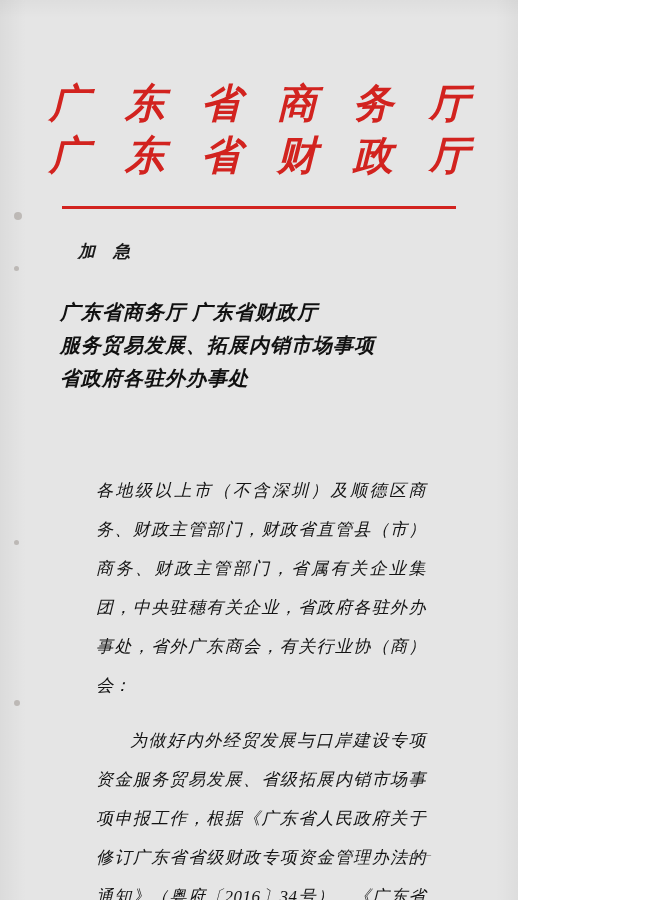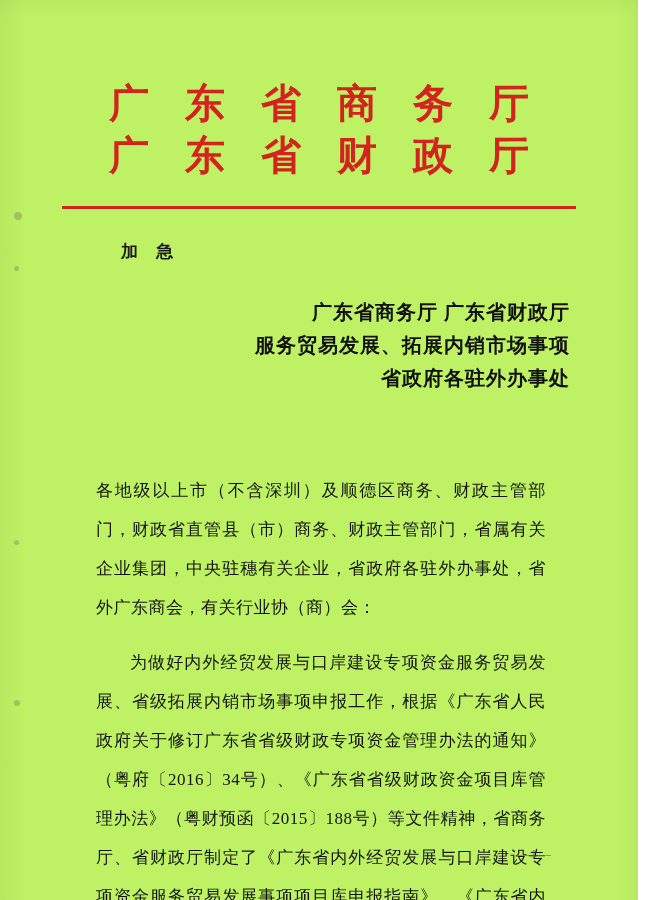--- a/index.html
+++ b/index.html
@@ -5,24 +5,25 @@
   html, body {
     margin: 0;
     padding: 0;
     background: #ffffff;
   }
   body {
     font-family: "Liberation Serif", "DejaVu Serif", serif;
   }
   .page {
     position: relative;
-    width: 638px;
+    width: 518px;
     height: 900px;
-    background: #bef264;
+    background: #e5e5e5;
     overflow: hidden;
+    font-style: italic;
   }
   
   .page::before {
     content: "";
     position: absolute;
     inset: 0;
     background:
       linear-gradient(to right, rgba(0,0,0,0.045) 0px, rgba(0,0,0,0.0) 26px),
       linear-gradient(to left, rgba(0,0,0,0.035) 0px, rgba(0,0,0,0.0) 22px),
       linear-gradient(to bottom, rgba(0,0,0,0.03) 0px, rgba(0,0,0,0) 18px);
@@ -61,37 +62,36 @@
     height: 26px;
   }
   .meta-urgent {
     position: absolute;
     left: 0;
     top: 0;
     font-size: 17px;
     font-weight: bold;
     letter-spacing: 7px;
     color: #1a1a1a;
-    margin-left: 43px;
   }
   .meta-docno {
     position: absolute;
     right: 0;
     top: 2px;
     font-size: 16px;
     letter-spacing: 1px;
     color: #1a1a1a;
     white-space: nowrap;
   }
   .title-block {
     position: absolute;
     left: 60px;
-    right: 68px;
+    right: 52px;
     top: 296px;
-    text-align: right;
+    text-align: left;
   }
   .title-block .tline {
     font-size: 20px;
     font-weight: bold;
     line-height: 33px;
     letter-spacing: 1px;
     color: #111;
     white-space: nowrap;
   }
   .body-block {

